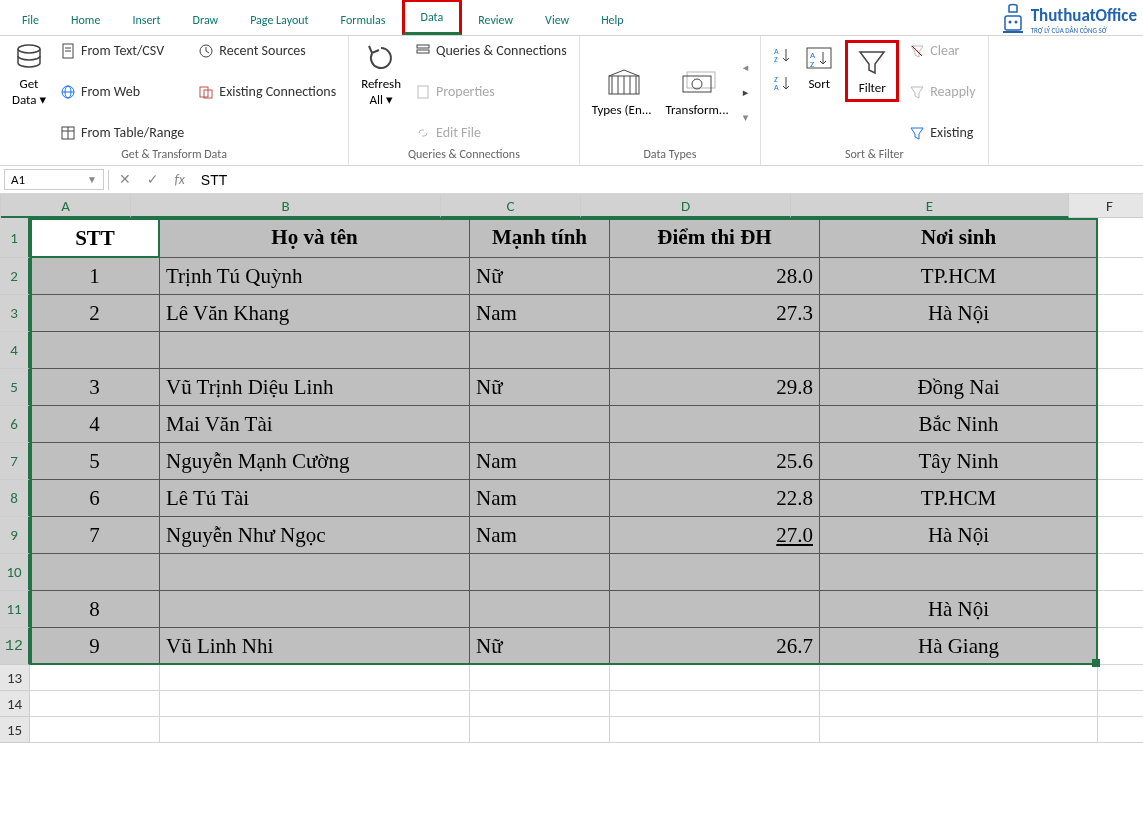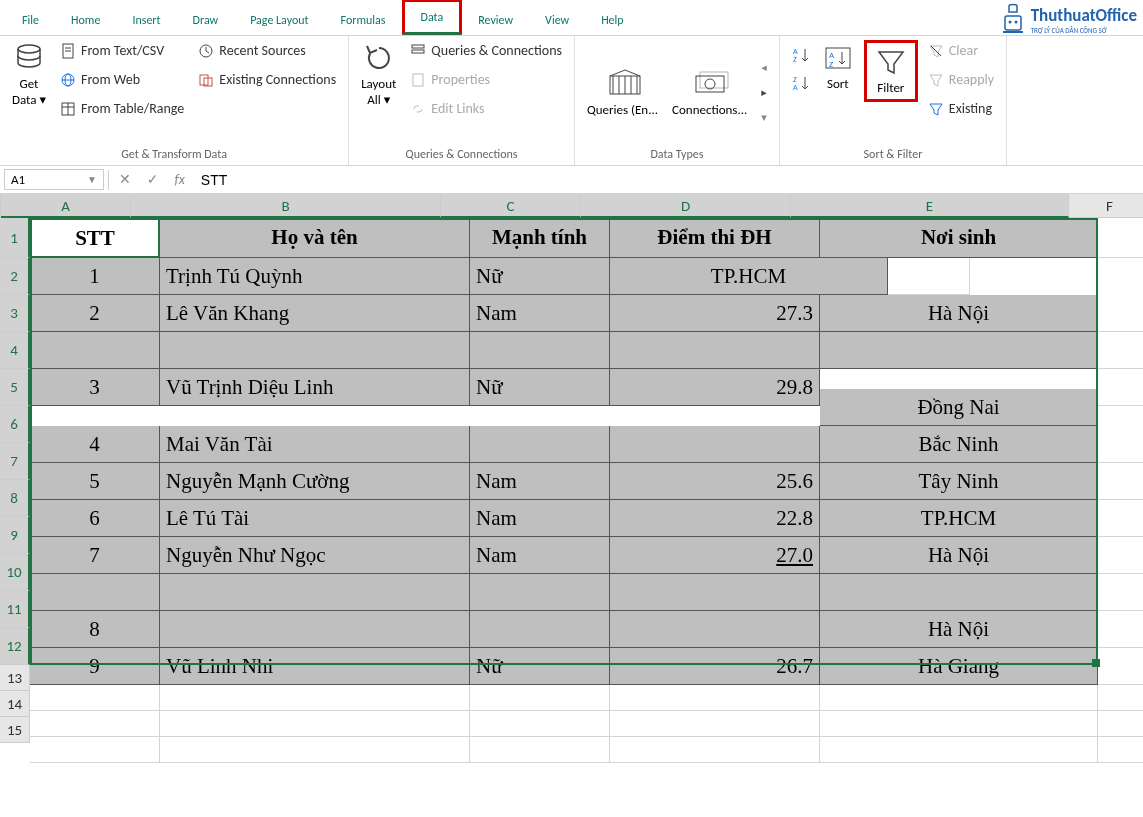--- a/index.html
+++ b/index.html
@@ -8,21 +8,21 @@
 .ribbon-tab { padding: 8px 16px; cursor: pointer; font-size: 12px; color: #0f766e; }
 .ribbon-tab.active { border-bottom: 3px solid #217346; font-weight: 400; }
 .highlight-red { border: 3px solid #d90000; }
 .ribbon-content { display: flex; background: #fff; border-bottom: 1px solid #d4d4d4; height: 130px; }
 .ribbon-group { border-right: 1px solid #e0e0e0; padding: 4px 8px 2px 8px; display: flex; flex-direction: column; justify-content: space-between; }
 .ribbon-group-body { display: flex; gap: 6px; align-items: flex-start; flex: 1; }
 .ribbon-group-label { text-align: center; font-size: 12px; color: #666; padding: 2px 0; }
 .large-btn { display: flex; flex-direction: column; align-items: center; padding: 2px 4px; cursor: pointer; }
 .large-btn .icon { width: 32px; height: 32px; }
 .large-btn .lbl { font-size: 13px; text-align: center; line-height: 1.2; margin-top: 2px; }
-.small-btn-col { display: flex; flex-direction: column; gap: 8px; }
+.small-btn-col { display: flex; flex-direction: column; gap: 20px; }
 .small-btn { display: flex; align-items: center; gap: 5px; padding: 2px 4px; cursor: pointer; font-size: 14px; color: #333; }
 .small-btn .icon { width: 16px; height: 16px; flex-shrink: 0; }
 .small-btn.disabled { color: #aaa; }
 .formula-bar { display: flex; align-items: center; border-bottom: 1px solid #d4d4d4; height: 28px; background: #fff; }
 .name-box { width: 100px; border: 1px solid #ccc; padding: 2px 6px; font-size: 13px; display: flex; justify-content: space-between; align-items: center; margin: 2px 4px; }
 .fx-area { display: flex; align-items: center; gap: 8px; padding: 0 6px; }
 .fx-btn { color: #888; padding: 0 4px; }
 .formula-input { border: none; outline: none; font-size: 14px; padding: 2px 6px; flex: 1; }
 .corner { width: 30px; height: 24px; background: #e6e6e6; border-right: 1px solid #ccc; border-bottom: 1px solid #ccc; }
 .col-headers { display: flex; }
@@ -133,21 +133,21 @@
 
   <div class="ribbon-group">
     <div class="ribbon-group-body">
       <div class="large-btn">
         <span class="icon">
             <svg width="32" height="32">
               <path d="M16 6a10 10 0 1 1-9 5.5" fill="none" stroke="#444" stroke-width="2"></path>
               <path d="M4 4l3 7 7-3" fill="none" stroke="#444" stroke-width="2"></path>
             </svg>
           </span>
-        <span class="lbl"><span style="white-space:pre-line">Layout
+        <span class="lbl"><span style="white-space:pre-line">Refresh
 All</span> ▾</span>
       </div>
       <div class="small-btn-col">
         <div class="small-btn">
             <span class="icon">
               <svg width="16" height="16">
                 <rect x="2" y="2" width="12" height="3" fill="none" stroke="#444"></rect>
                 <rect x="2" y="7" width="12" height="3" fill="none" stroke="#444"></rect>
               </svg>
             </span>
@@ -160,52 +160,52 @@
               </svg>
             </span>
             <span>Properties</span>
           </div>
         <div class="small-btn disabled">
             <span class="icon">
               <svg width="16" height="16">
                 <path d="M4 8a3 3 0 0 1 3-3h2M12 8a3 3 0 0 1-3 3H7" fill="none" stroke="#bbb"></path>
               </svg>
             </span>
-            <span>Edit Links</span>
+            <span>Edit File</span>
           </div>
       </div>
     </div>
     <div class="ribbon-group-label">Queries &amp; Connections</div>
   </div>
 
   <div class="ribbon-group">
     <div class="ribbon-group-body" style="align-items:center">
       <div class="large-btn">
           <span class="icon">
             <svg width="36" height="32">
               <rect x="3" y="8" width="30" height="18" fill="none" stroke="#444"></rect>
               <line x1="6" y1="8" x2="6" y2="26" stroke="#444"></line>
               <line x1="12" y1="8" x2="12" y2="26" stroke="#444"></line>
               <line x1="18" y1="8" x2="18" y2="26" stroke="#444"></line>
               <line x1="24" y1="8" x2="24" y2="26" stroke="#444"></line>
               <line x1="30" y1="8" x2="30" y2="26" stroke="#444"></line>
               <path d="M3 8 L18 2 L33 8" fill="none" stroke="#444"></path>
             </svg>
           </span>
-          <span class="lbl">Queries (En...</span>
+          <span class="lbl">Types (En...</span>
         </div>
       <div class="large-btn">
           <span class="icon">
             <svg width="36" height="32">
               <rect x="2" y="8" width="28" height="16" fill="none" stroke="#444"></rect>
               <circle cx="16" cy="16" r="5" fill="none" stroke="#444"></circle>
               <rect x="6" y="4" width="28" height="16" fill="none" stroke="#444" opacity="0.4"></rect>
             </svg>
           </span>
-          <span class="lbl">Connections...</span>
+          <span class="lbl">Transform...</span>
         </div>
       <div style="font-size:11px;color:#888;display:flex;flex-direction:column;gap:12px;padding:4px">
           <span>◂</span>
           <span style="color:#444">▸</span>
           <span>▾</span>
         </div>
     </div>
     <div class="ribbon-group-label">Data Types</div>
   </div>
 
@@ -328,38 +328,39 @@
         <div class="row-h sel" style="height: 37px; line-height: 37px;">2</div>
         <div class="row-h sel" style="height: 37px; line-height: 37px;">3</div>
         <div class="row-h sel" style="height: 37px; line-height: 37px;">4</div>
         <div class="row-h sel" style="height: 37px; line-height: 37px;">5</div>
         <div class="row-h sel" style="height: 37px; line-height: 37px;">6</div>
         <div class="row-h sel" style="height: 37px; line-height: 37px;">7</div>
         <div class="row-h sel" style="height: 37px; line-height: 37px;">8</div>
         <div class="row-h sel" style="height: 37px; line-height: 37px;">9</div>
         <div class="row-h sel" style="height: 37px; line-height: 37px;">10</div>
         <div class="row-h sel" style="height: 37px; line-height: 37px;">11</div>
-        <div class="row-h sel" style="height: 37px; line-height: 37px;">12</div>
+        <div class="row-h sel" style="height: 37px; line-height: 37px; font-family: Liberation Mono, monospace;">12</div>
         <div class="row-h" style="height: 26px; line-height: 26px;">13</div>
         <div class="row-h" style="height: 26px; line-height: 26px;">14</div>
         <div class="row-h" style="height: 26px; line-height: 26px;">15</div>
       </div>
     <div class="grid" id="grid">
         <div class="grid-row">
           <div class="cell datacell hdr" style="width: 130px; height: 40px;">STT</div>
           <div class="cell datacell hdr" style="width: 310px; height: 40px;">Họ và tên</div>
           <div class="cell datacell hdr" style="width: 140px; height: 40px;">Mạnh tính</div>
           <div class="cell datacell hdr" style="width: 210px; height: 40px;">Điểm thi ĐH</div>
           <div class="cell datacell hdr" style="width: 278px; height: 40px;">Nơi sinh</div>
           <div class="cell" style="width: 82px; height: 40px;"></div>
         </div>
         <div class="grid-row">
           <div class="cell datacell center" style="width: 130px; height: 37px;">1</div>
           <div class="cell datacell" style="width: 310px; height: 37px;">Trịnh Tú Quỳnh</div>
           <div class="cell datacell" style="width: 140px; height: 37px;">Nữ</div>
+          <div class="cell datacell right" style="width: 210px; height: 37px;">28.0</div>
           <div class="cell datacell center" style="width: 278px; height: 37px;">TP.HCM</div>
           <div class="cell" style="width: 82px; height: 37px;"></div>
         </div>
         <div class="grid-row">
           <div class="cell datacell center" style="width: 130px; height: 37px;">2</div>
           <div class="cell datacell" style="width: 310px; height: 37px;">Lê Văn Khang</div>
           <div class="cell datacell" style="width: 140px; height: 37px;">Nam</div>
           <div class="cell datacell right" style="width: 210px; height: 37px;">27.3</div>
           <div class="cell datacell center" style="width: 278px; height: 37px;">Hà Nội</div>
           <div class="cell" style="width: 82px; height: 37px;"></div>
@@ -370,21 +371,21 @@
           <div class="cell datacell" style="width: 140px; height: 37px;"></div>
           <div class="cell datacell right" style="width: 210px; height: 37px;"></div>
           <div class="cell datacell center" style="width: 278px; height: 37px;"></div>
           <div class="cell" style="width: 82px; height: 37px;"></div>
         </div>
         <div class="grid-row">
           <div class="cell datacell center" style="width: 130px; height: 37px;">3</div>
           <div class="cell datacell" style="width: 310px; height: 37px;">Vũ Trịnh Diệu Linh</div>
           <div class="cell datacell" style="width: 140px; height: 37px;">Nữ</div>
           <div class="cell datacell right" style="width: 210px; height: 37px;">29.8</div>
-          <div class="cell datacell center" style="width: 278px; height: 37px; margin-top: 20px;">Đồng Nai</div>
+          <div class="cell datacell center" style="width: 278px; height: 37px;">Đồng Nai</div>
           <div class="cell" style="width: 82px; height: 37px;"></div>
         </div>
         <div class="grid-row">
           <div class="cell datacell center" style="width: 130px; height: 37px;">4</div>
           <div class="cell datacell" style="width: 310px; height: 37px;">Mai Văn Tài</div>
           <div class="cell datacell" style="width: 140px; height: 37px;"></div>
           <div class="cell datacell right" style="width: 210px; height: 37px;"></div>
           <div class="cell datacell center" style="width: 278px; height: 37px;">Bắc Ninh</div>
           <div class="cell" style="width: 82px; height: 37px;"></div>
         </div>

